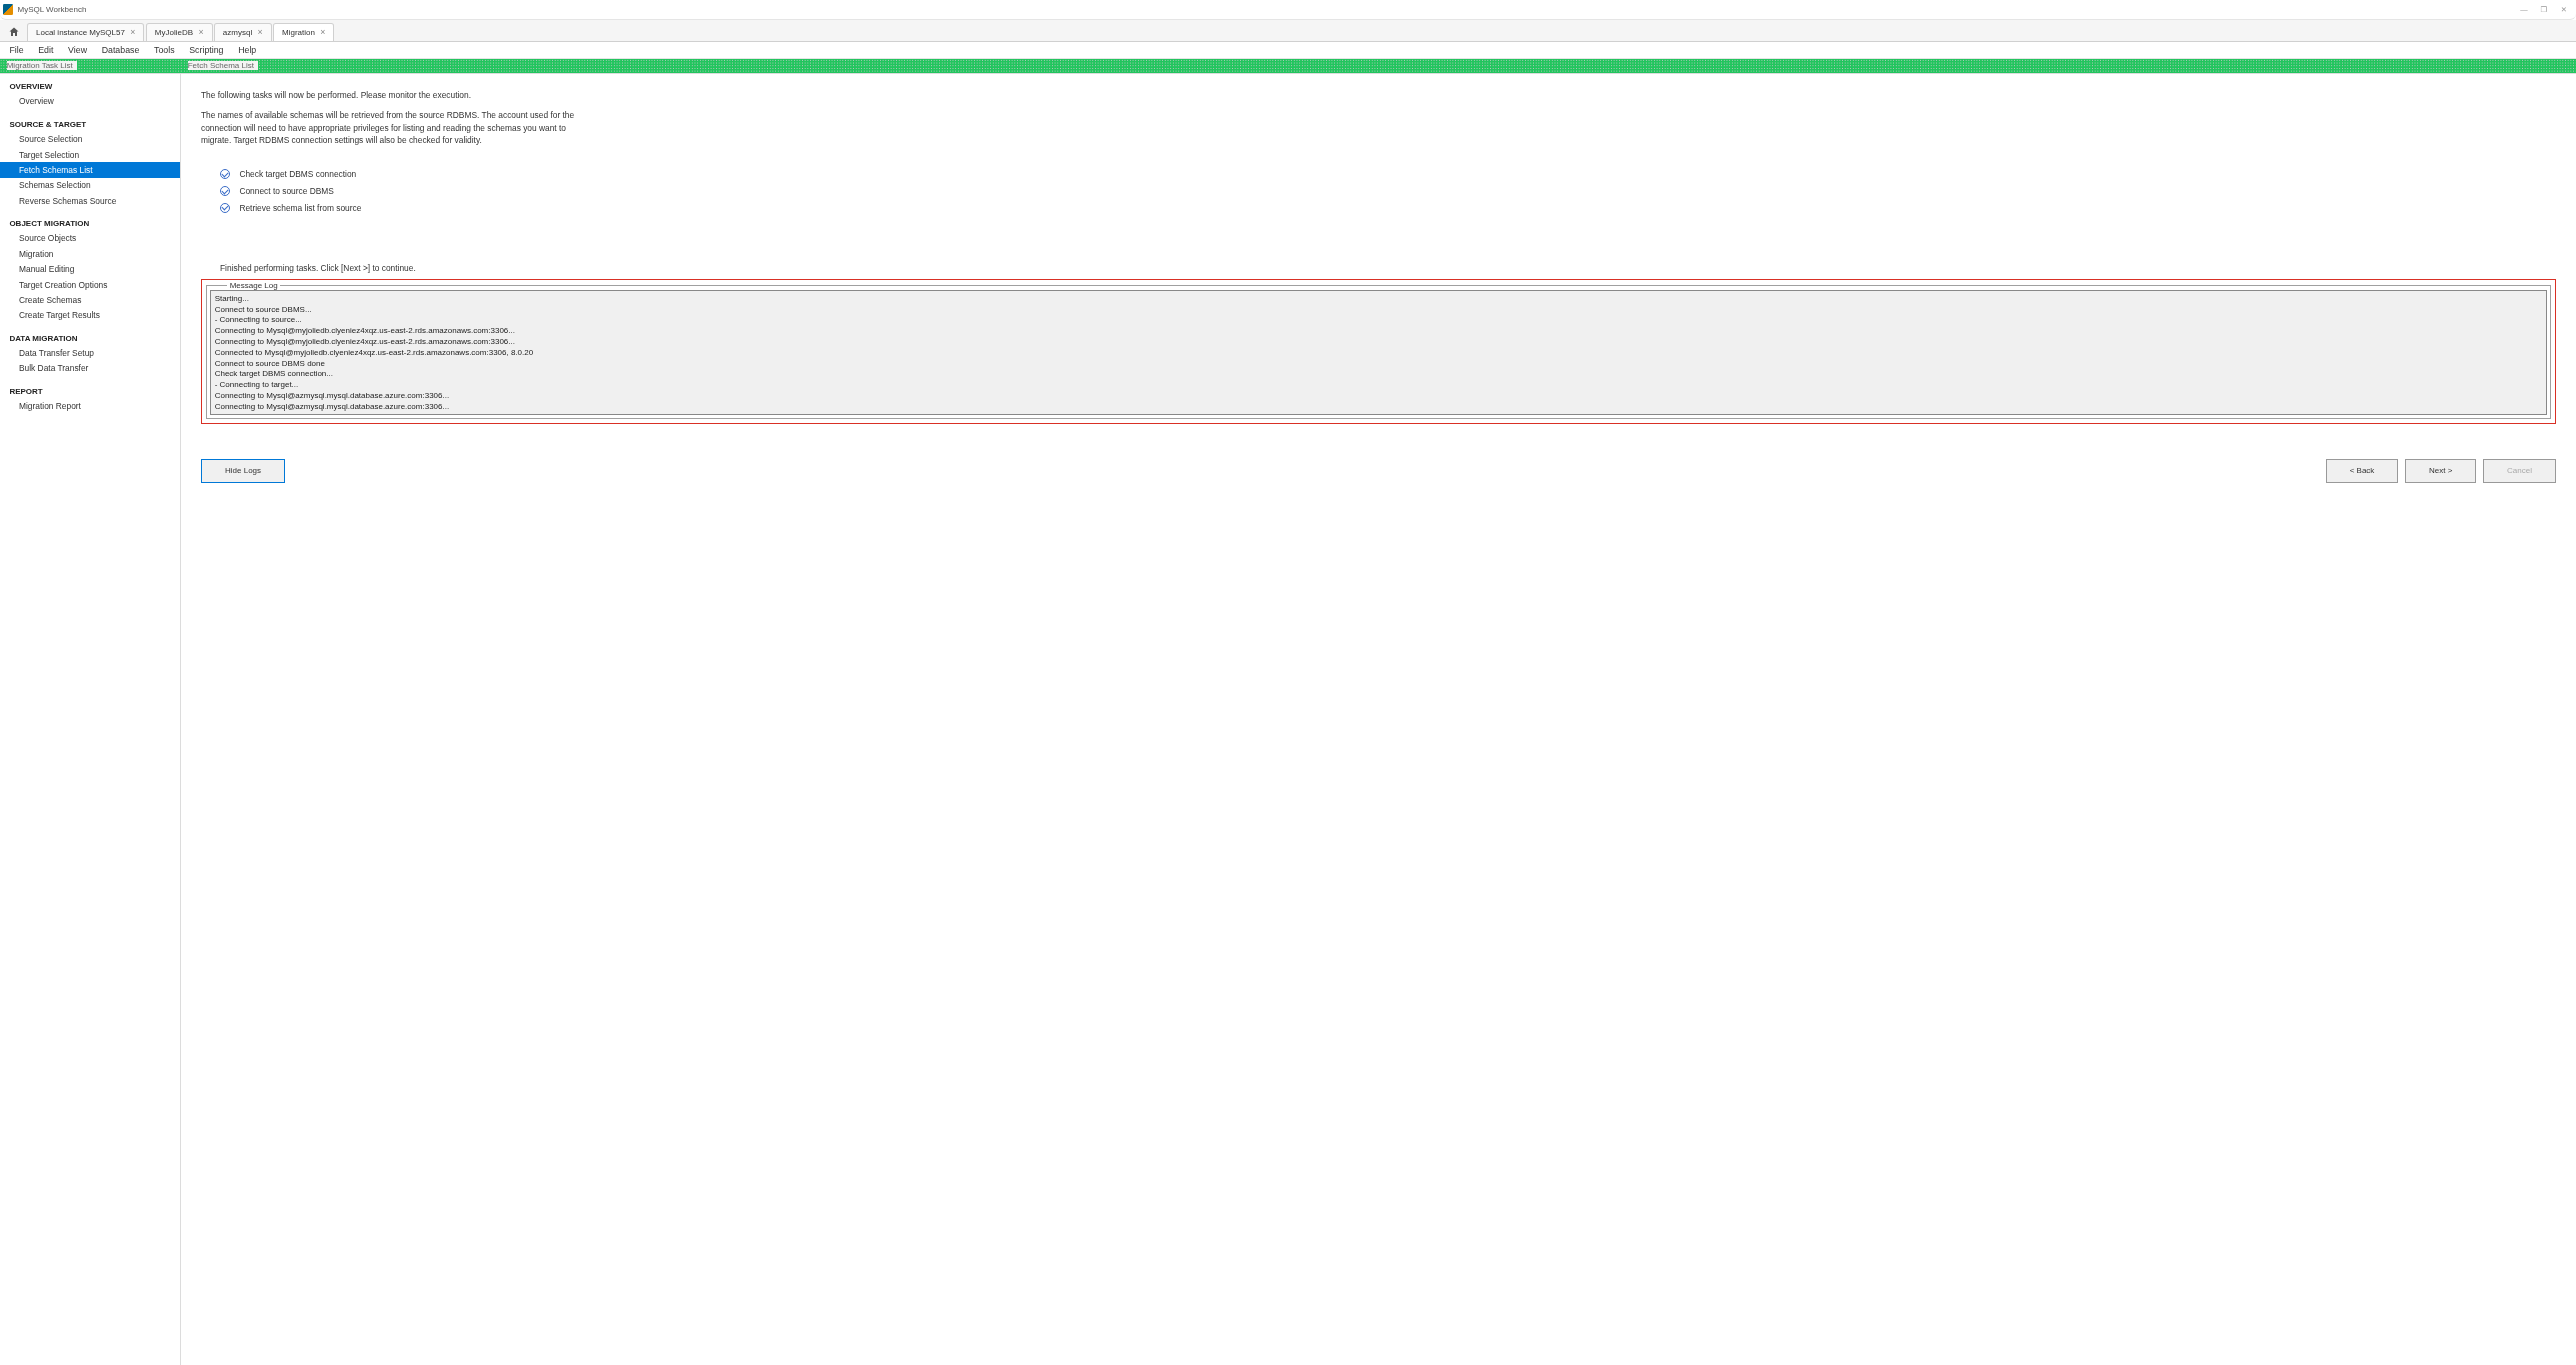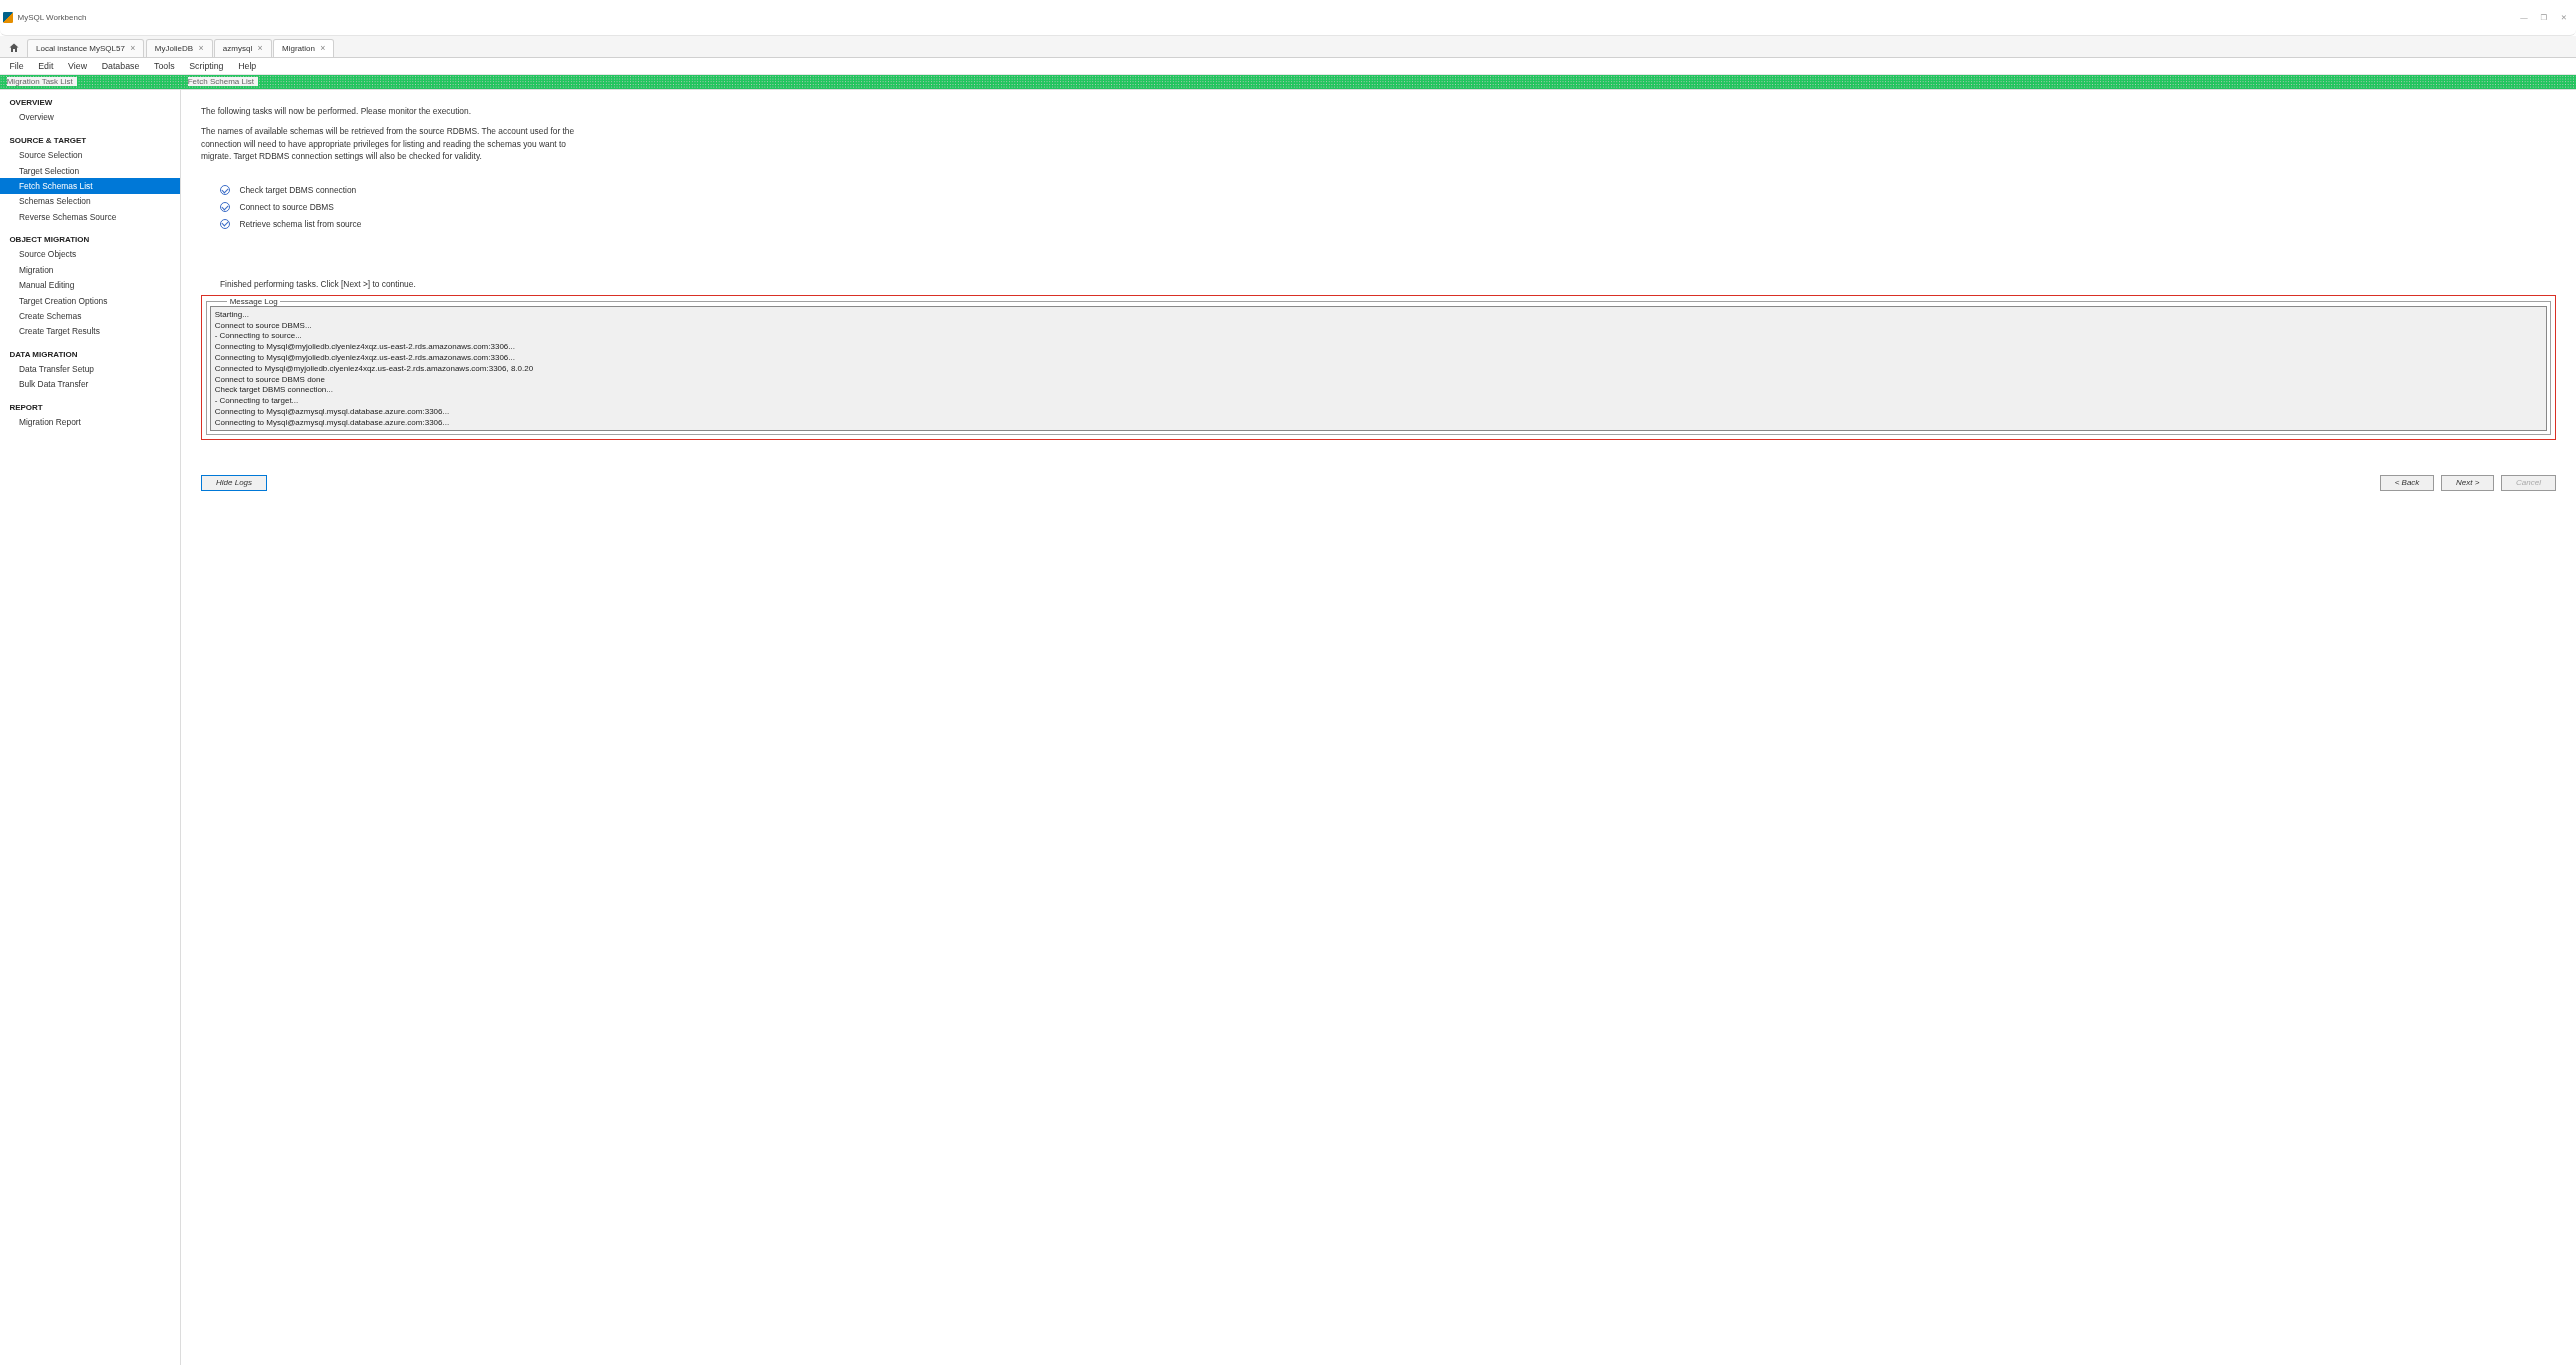--- a/index.html
+++ b/index.html
@@ -1,18 +1,18 @@
 <!DOCTYPE html>
 <html style="font-size:10.8px"><head>
 <meta charset="utf-8">
 <style>
 * { margin: 0; padding: 0; box-sizing: border-box; font-family: "Segoe UI", Tahoma, sans-serif; }
 body { background: #fff; font-size: 8px; color: #333; overflow: hidden; }
 
-.titlebar { height: 36px; display: flex; align-items: center; background: #fff; border-bottom: 0.7px solid #e5e5e5; padding: 0 2.7px; border-radius: 6px; }
+.titlebar { height: 20px; display: flex; align-items: center; background: #fff; border-bottom: 0.7px solid #e5e5e5; padding: 0 2.7px; border-radius: 6px; }
 .titlebar .logo { width: 10.8px; height: 10.8px; background: linear-gradient(135deg, #00618a 50%, #e48e00 50%); margin-right: 4px; border-radius: 1.3px; }
 .titlebar .title { font-size: 8px; color: #555; flex: 1; }
 .titlebar .win-controls { display: flex; gap: 12px; padding-right: 5.4px; }
 .titlebar .win-btn { width: 8px; height: 8px; color: #999; font-size: 7.4px; cursor: default; display: flex; align-items: center; justify-content: center; }
 
 .tabbar { height: 21.6px; display: flex; align-items: flex-end; background: #f5f5f5; padding-left: 4px; border-bottom: 0.7px solid #d0d0d0; }
 .home-icon { width: 19px; height: 17.5px; display: flex; align-items: center; justify-content: center; margin-right: 4px; }
 .tab { height: 17.5px; display: flex; align-items: center; padding: 0 8px; background: #fafafa; border: 0.7px solid #d0d0d0; border-bottom: none; border-radius: 2.7px 2.7px 0 0; margin-right: 1.3px; gap: 5.4px; font-size: 8px; color: #333; }
 .tab.active { background: #fff; }
 .tab .close { color: #888; font-size: 8.8px; }
@@ -45,21 +45,21 @@
 .task-label { font-size: 8.4px; color: #333; }
 
 .finished-line { font-size: 8.4px; color: #333; margin-bottom: 5.4px; margin-top: 27px; margin-left: 19px; }
 
 .log-frame { border: 1.3px solid #d93025; padding: 5.4px 4px 4px; position: relative; }
 .log-fieldset { border: 0.7px solid #a0a0a0; position: relative; padding: 4px 2.7px 2.7px; }
 .log-legend { position: absolute; top: -5.4px; left: 20px; background: #fff; padding: 0 2.7px; font-size: 8px; color: #333; }
 .log-box { background: #f0f0f0; border: 0.7px solid #888; height: 125px; overflow-y: scroll; padding: 2.7px 4px; font-size: 8px; color: #222; line-height: 1.35; white-space: pre-line; }
 
 .button-row { display: flex; justify-content: space-between; align-items: center; margin-top: 35px; }
-.btn { min-width: 53px; height: 16px; border: 0.7px solid #999; background: #f0f0f0; font-size: 8px; color: #333; padding: 0 14px; cursor: default; font-style: italic; }
+.btn { min-width: 53px; height: 24px; border: 0.7px solid #999; background: #f0f0f0; font-size: 8px; color: #333; padding: 0 23px; cursor: default; }
 .btn.primary { border: 1.3px solid #0078d7; }
 .btn.disabled { color: #aaa; }
 .btn-group-right { display: flex; gap: 6.7px; }
 
 ::-webkit-scrollbar { width: 11.4px; }
 ::-webkit-scrollbar-track { background: #f0f0f0; }
 ::-webkit-scrollbar-thumb { background: #c1c1c1; }
 ::-webkit-scrollbar-button { background: #f0f0f0; height: 11.4px; }
 </style>
 </head>

